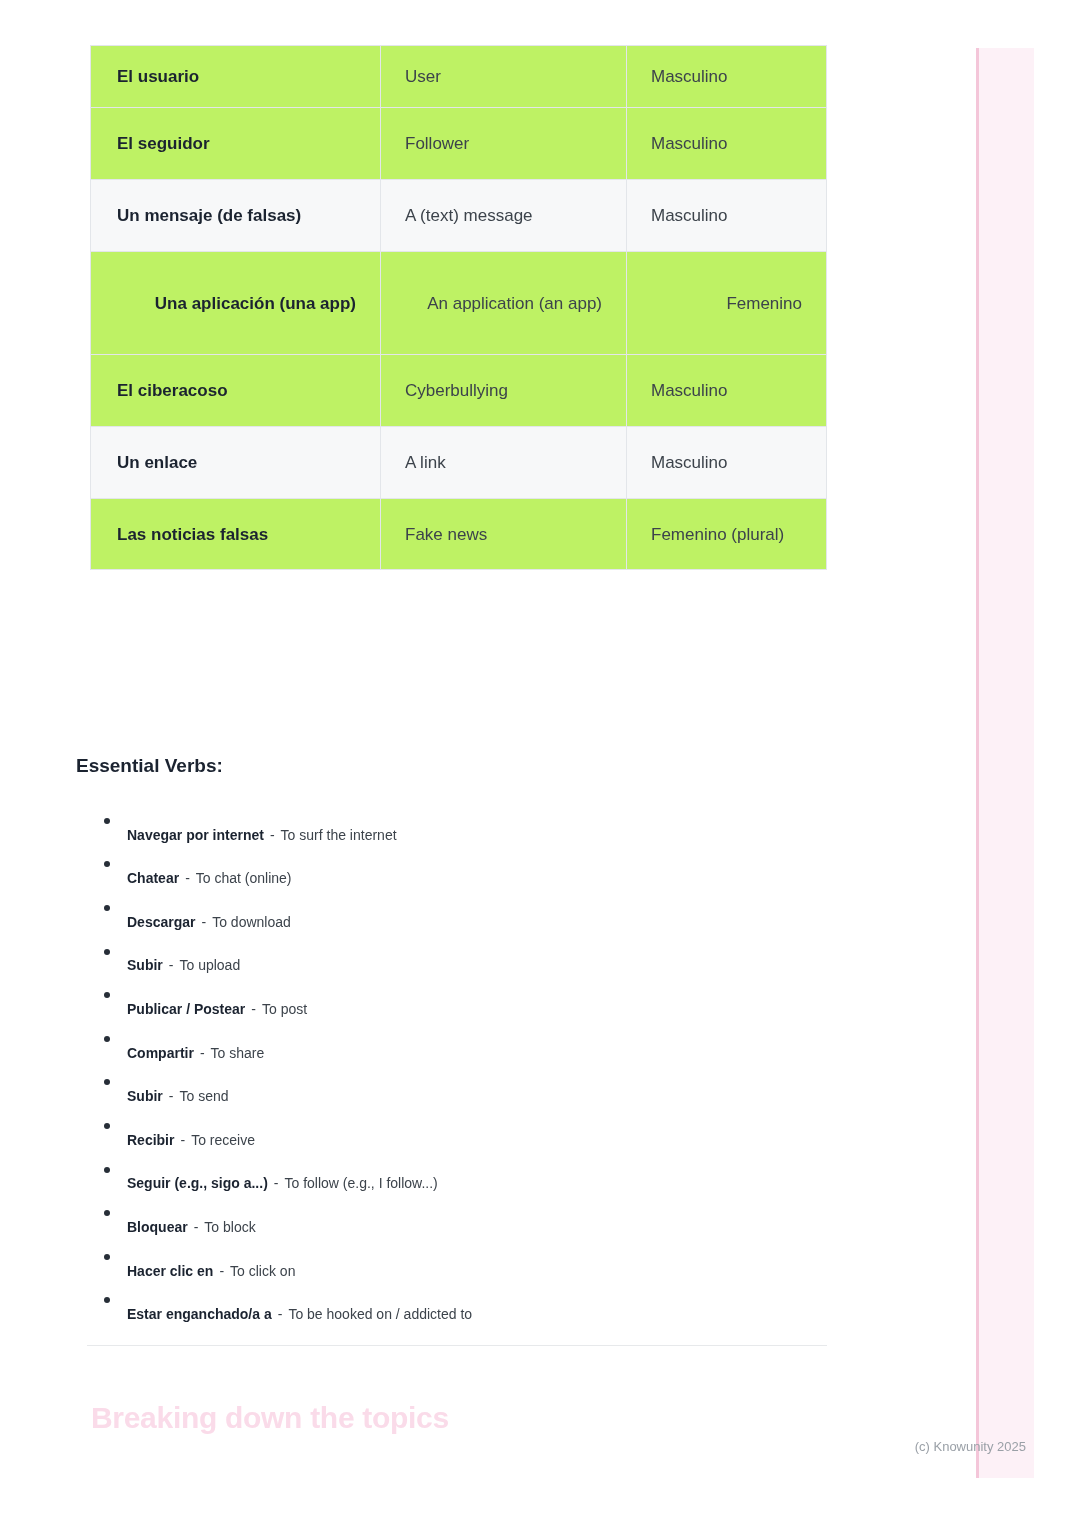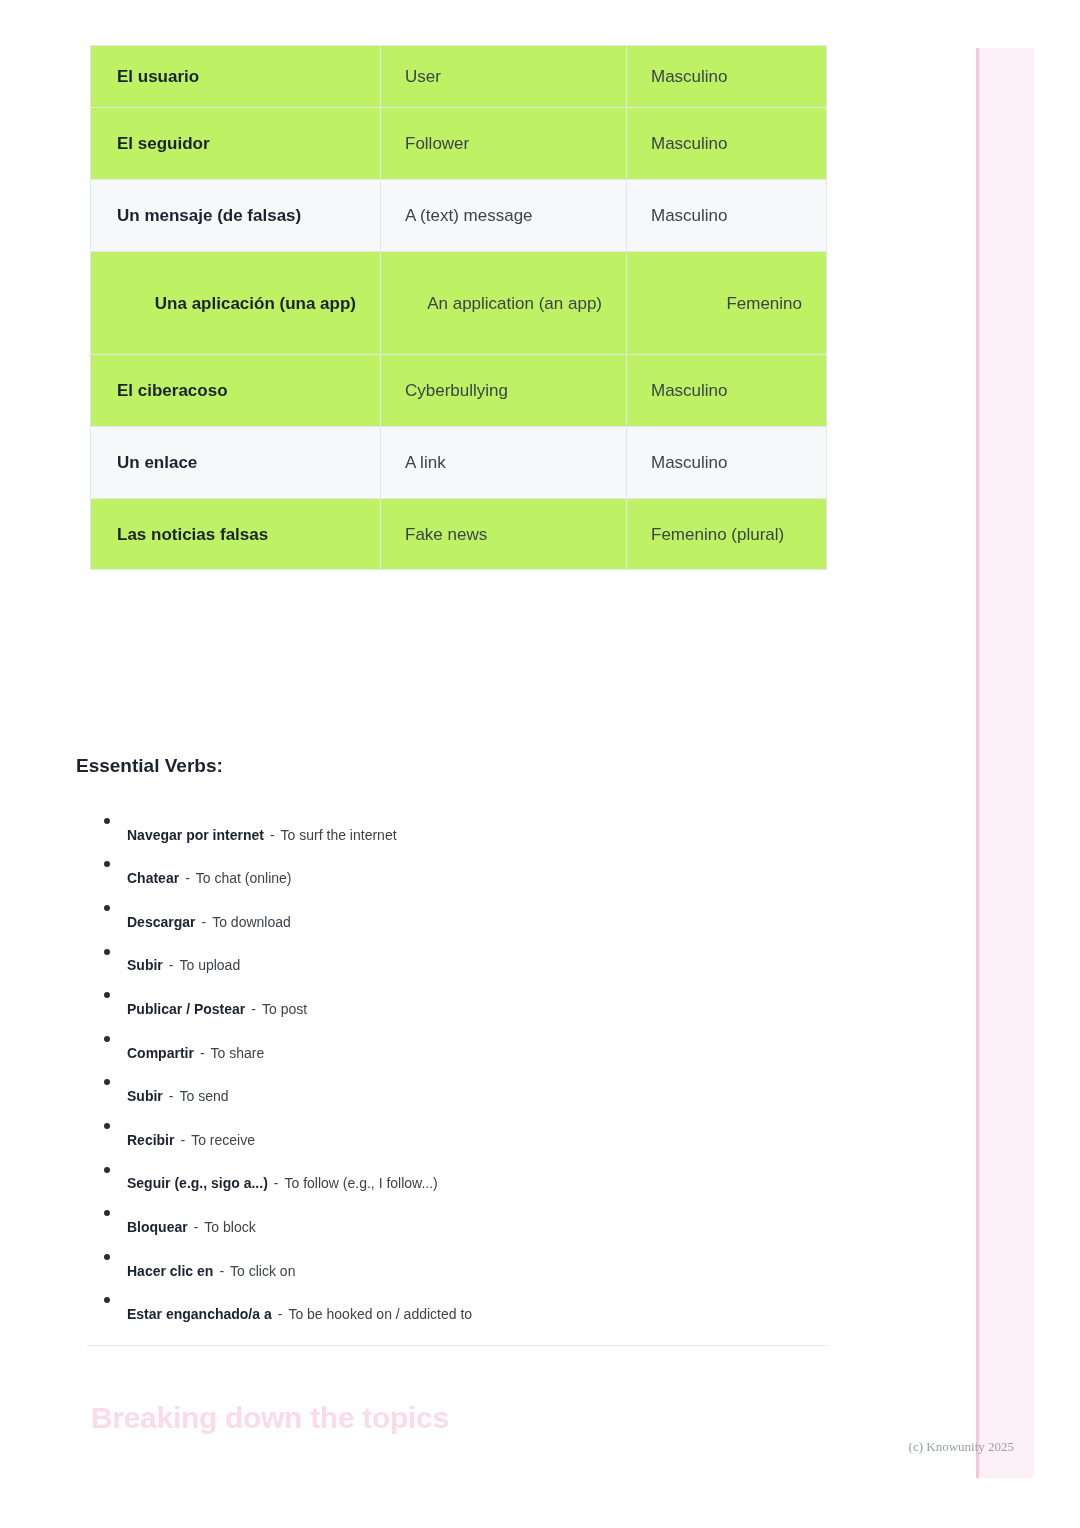--- a/index.html
+++ b/index.html
@@ -130,28 +130,27 @@
     width:58px;
     height:1430px;
     background:var(--edge-band-fill);
     border-left:3px solid var(--edge-band-line);
     z-index:1;
   }
 
   
   .copyright{
     position:absolute;
-    left:4px;
+    left:16px;
     top:1439px;
     width:1010px;
     text-align:right;
     font-size:13px;
     color:var(--footer-gray);
     z-index:2;
-    font-family:Liberation Serif, serif;
   }
 </style>
 </head>
 <body>
 
 <div class="page">
 
   <div class="vocab-wrap">
     <table class="vocab">
       <colgroup>

